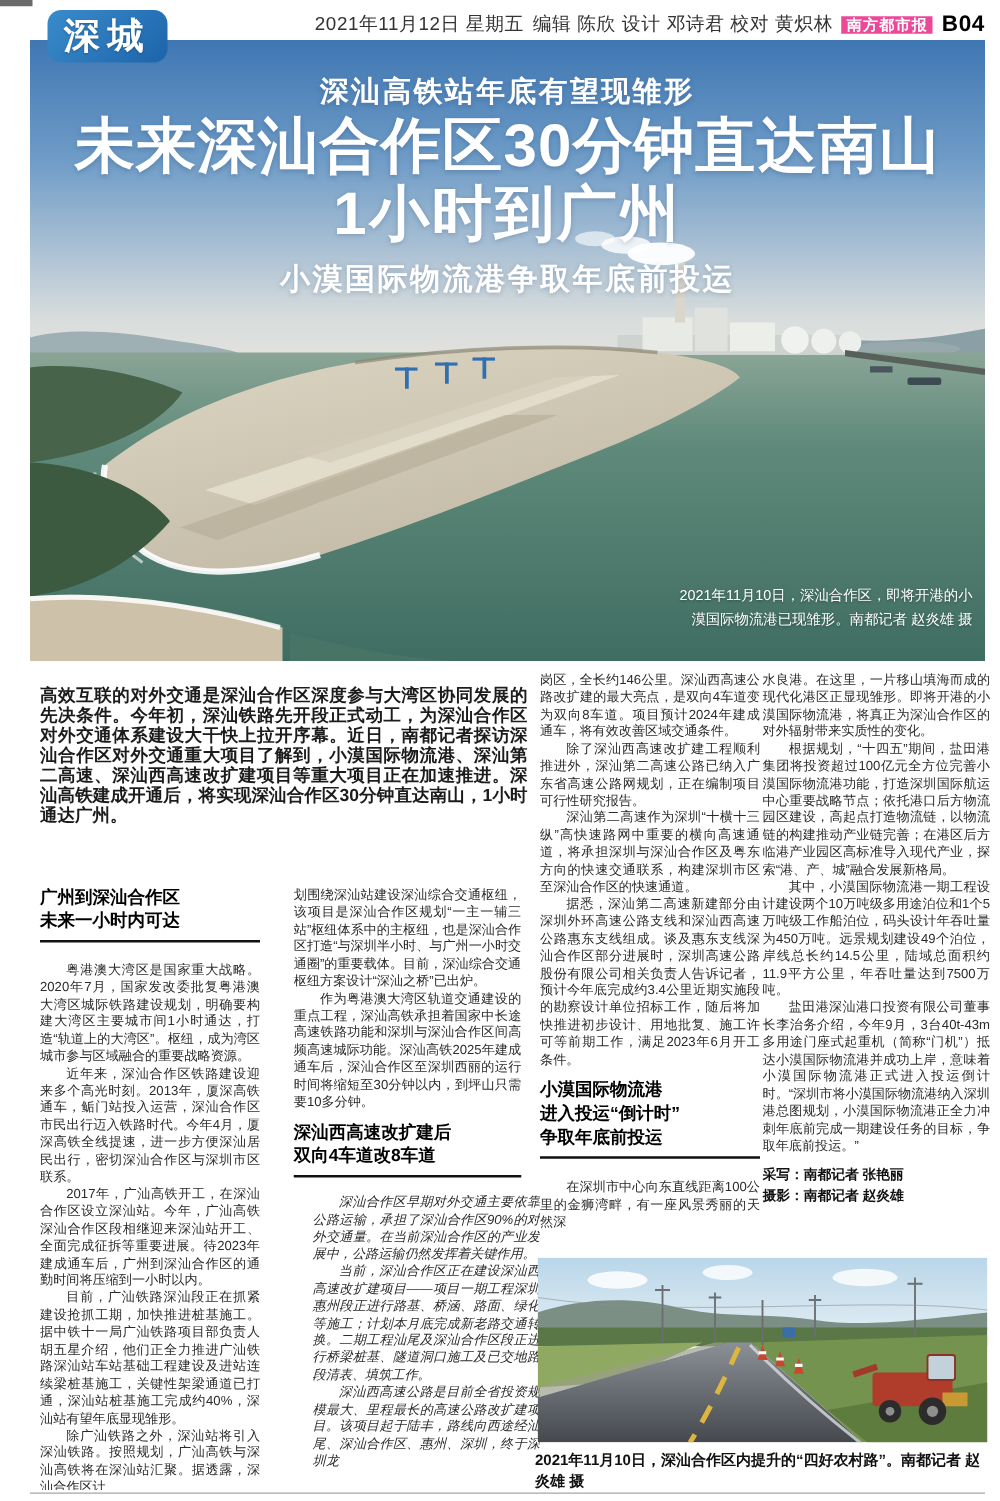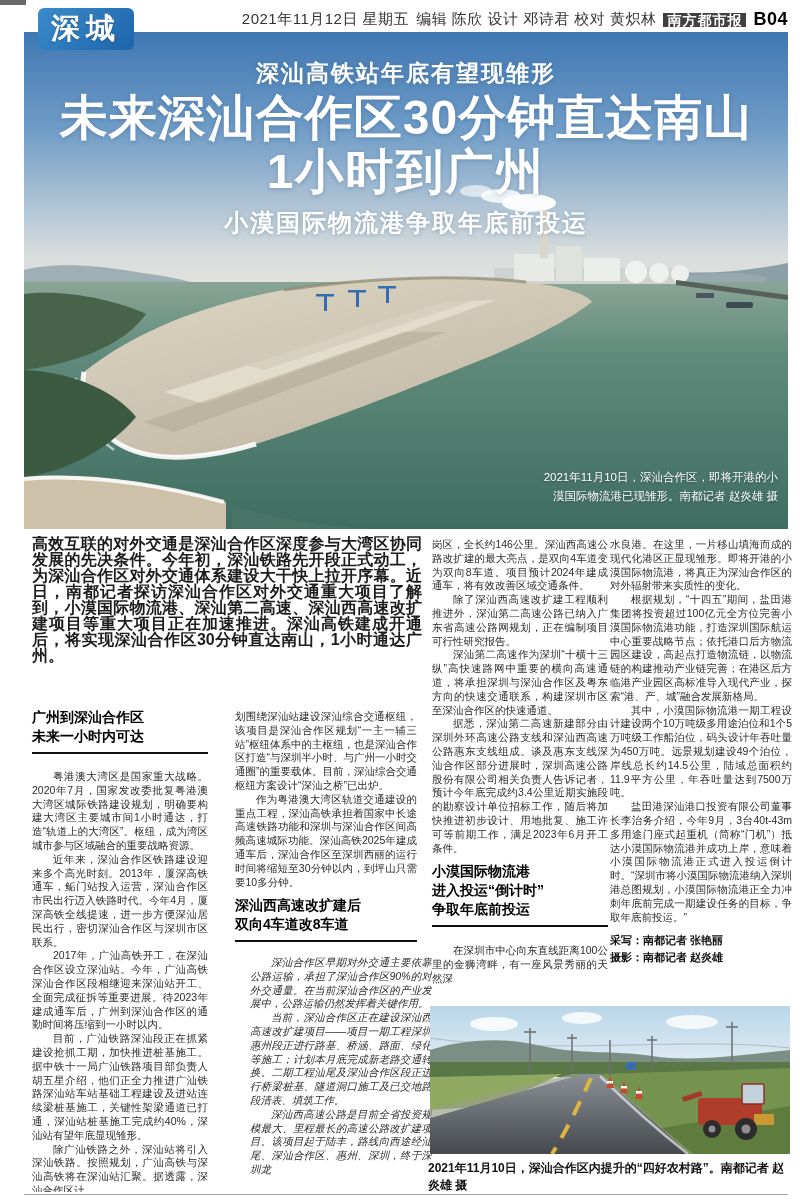--- a/index.html
+++ b/index.html
@@ -2,43 +2,43 @@
 <html><head>
 <meta charset="utf-8">
 <style>
   html,body{margin:0;padding:0;background:#e8e8e8;}
   .page{position:relative;width:800px;height:1201px;background:#ffffff;overflow:hidden;
         font-family:"Liberation Sans","DejaVu Sans",sans-serif;color:#222;}
   
   .artifact{position:absolute;left:0;top:0;width:26px;height:5px;background:#6a6a6a;}
   .topbar{position:absolute;top:9px;right:12px;display:flex;align-items:center;gap:7px;}
   .dateline,.staff{font-size:15px;color:#333;letter-spacing:.5px;}
-  .brandbadge{background:#404040;color:#fff;font-size:14px;line-height:14px;padding:0 4px;height:14px;
+  .brandbadge{background:#ec4899;color:#fff;font-size:12px;line-height:14px;padding:0 4px;height:14px;
               display:inline-block;letter-spacing:1px;font-weight:bold;}
   .pageno{font-size:18px;font-weight:bold;color:#000;letter-spacing:.5px;}
   
-  .brand{position:absolute;left:38px;top:8px;width:96px;height:42px;border-radius:6px;
+  .brand{position:absolute;left:38px;top:8px;width:96px;height:42px;border-radius:11px;
          background:linear-gradient(135deg,#3a8ccb,#1d64ab);color:#fff;font-size:29px;font-weight:bold;
          letter-spacing:6px;display:flex;align-items:center;justify-content:center;z-index:6;
          text-shadow:0 1px 2px rgba(0,0,0,.25);}
   
   .photo-main{position:absolute;left:24px;top:32px;width:764px;height:497px;overflow:hidden;z-index:1;}
   .photo-main svg{display:block;}
   
   .headline{position:absolute;left:24px;top:58px;width:764px;text-align:center;color:#fff;z-index:4;
             text-shadow:0 1px 4px rgba(20,50,90,.25);}
   .kicker{font-size:23px;font-weight:bold;letter-spacing:2px;}
   .h1a{font-size:48px;font-weight:900;letter-spacing:1px;line-height:54px;margin-top:2px;}
   .h1b{font-size:48px;font-weight:900;letter-spacing:2px;line-height:54px;}
   .subhead{font-size:24px;font-weight:bold;letter-spacing:2px;margin-top:8px;}
   .photo-cap{position:absolute;right:22px;top:468px;z-index:4;text-align:right;color:#fff;
              font-size:11.5px;line-height:19px;text-shadow:0 1px 2px rgba(0,0,0,.35);}
   
   .content{position:absolute;left:30px;top:532px;width:742px;height:662px;}
-  .intro{position:absolute;left:2px;top:4px;width:390px;font-size:16px;line-height:16px;
+  .intro{position:absolute;left:2px;top:16px;width:390px;font-size:14px;line-height:16px;
          font-weight:bold;color:#1c1c1c;text-align:justify;height:158px;overflow:hidden;}
   .intro p{margin:0;}
   .btext{font-size:10.5px;line-height:13.8px;color:#2b2b2b;text-align:justify;overflow:hidden;position:absolute;}
   .btext p{margin:0;text-indent:2em;}
   .cont p:first-child{text-indent:0;}
   .shead{position:absolute;font-size:14px;line-height:19px;font-weight:bold;color:#000;}
   .srule{height:2px;background:#111;margin-top:6px;}
   .c1h{left:2px;top:176px;width:176px;}
   .c1t{left:2px;top:238px;width:176px;height:422px;}
   .c2a{left:205px;top:178px;width:182px;height:183px;}

